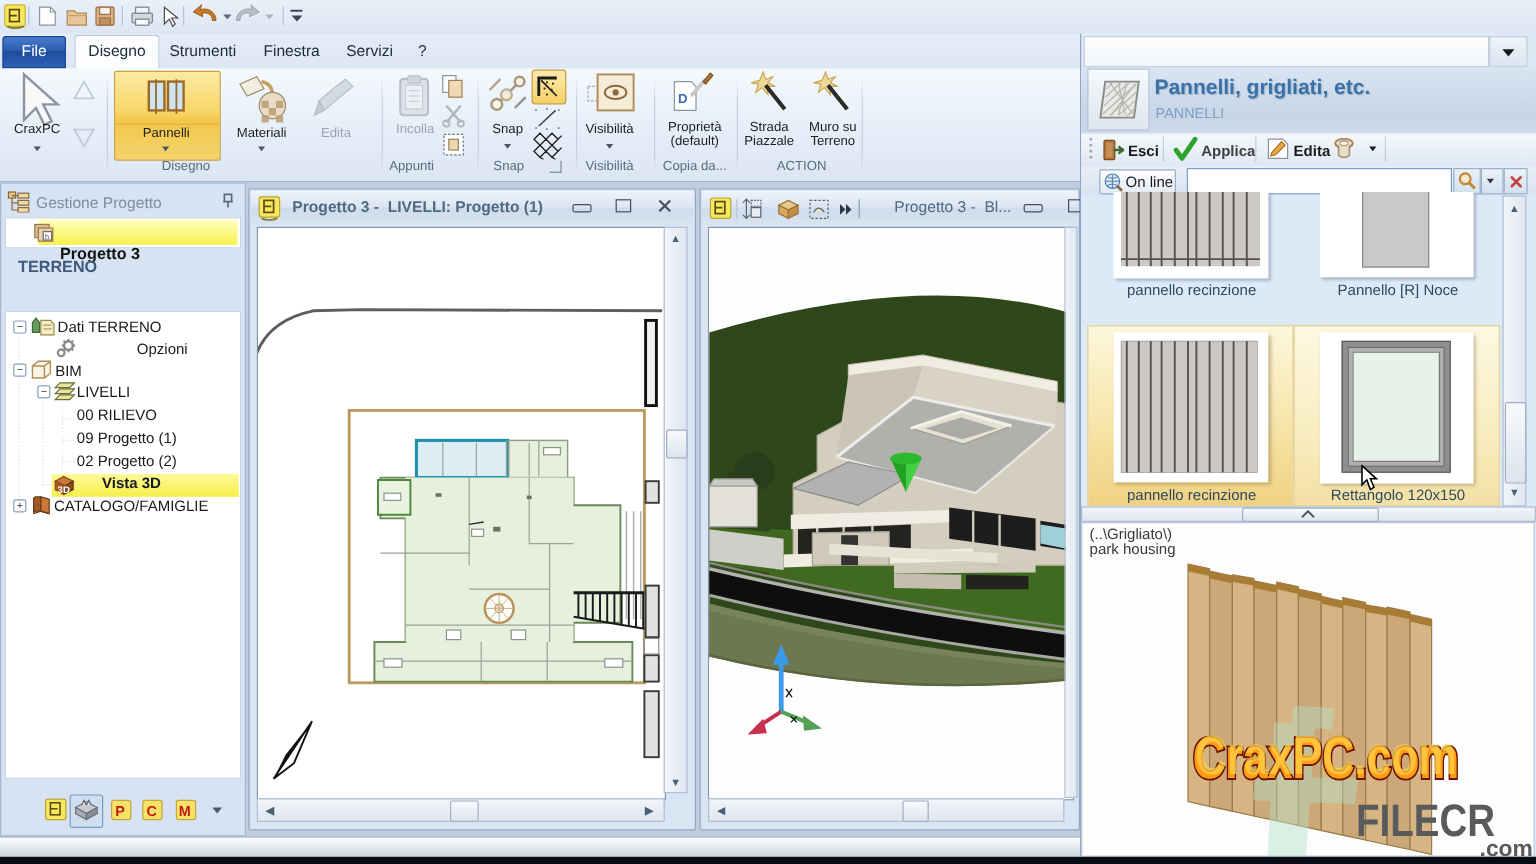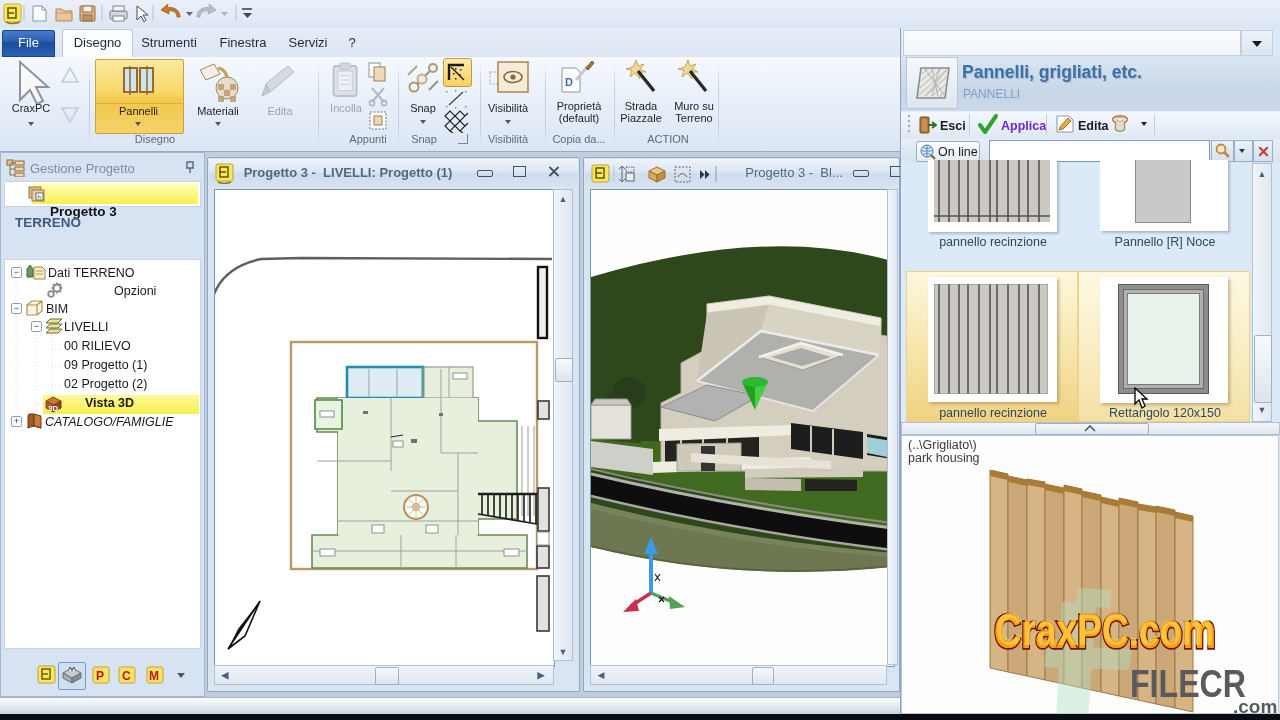--- a/index.html
+++ b/index.html
@@ -101,21 +101,21 @@
   <div class="abs rlabel dis" style="left:322px;top:102px;width:48px;">Incolla</div>
   <svg class="abs" style="left:366px;top:60px;" width="26" height="72" viewBox="0 0 26 72">
     <rect x="3" y="3" width="11" height="14" fill="#fff" stroke="#8a94a0"></rect>
     <rect x="8" y="7" width="11" height="14" fill="#f0d9b8" stroke="#a08050"></rect>
     <path d="M6 28 L18 42 M18 28 L6 42" stroke="#b0b8c2" stroke-width="2"></path>
     <circle cx="6" cy="43" r="2.6" fill="none" stroke="#b0b8c2" stroke-width="1.6"></circle>
     <circle cx="18" cy="43" r="2.6" fill="none" stroke="#b0b8c2" stroke-width="1.6"></circle>
     <rect x="4" y="52" width="16" height="17" fill="#fff" stroke="#6a7480" stroke-dasharray="2 1.5"></rect>
     <rect x="8" y="56" width="8" height="9" fill="#e8d8b8" stroke="#a08050"></rect>
   </svg>
-  <div class="abs glabel" style="left:335px;width:66px;">Appunti</div>
+  <div class="abs glabel" style="left:310px;width:66px;">Appunti</div>
   <div class="abs gsep" style="left:398px;"></div>
 
   <svg class="abs" style="left:406px;top:62px;" width="34" height="32" viewBox="0 0 34 32">
     <line x1="9" y1="24" x2="27" y2="6" stroke="#9a9488" stroke-width="2"></line>
     <circle cx="16" cy="17" r="4.5" fill="#f2ecdc" stroke="#c0b090" stroke-width="2"></circle>
     <circle cx="8" cy="25" r="4.5" fill="#f8f4ea" stroke="#a89878" stroke-width="2"></circle>
     <circle cx="27" cy="6" r="4" fill="#f8f4ea" stroke="#a89878" stroke-width="2"></circle>
     <line x1="2" y1="13" x2="11" y2="4" stroke="#b0a488" stroke-width="2"></line>
     <line x1="23" y1="28" x2="32" y2="19" stroke="#9a9488" stroke-width="2"></line>
   </svg>
@@ -269,21 +269,21 @@
     <path d="M17 6 L17 13 L9 17 L10 10 Z" fill="#8a4820" stroke="#6a3a18"></path>
     <text x="4" y="16" font-size="8" font-weight="bold" fill="#fff">3D</text>
   </svg>
   <div class="abs trow" style="left:64px;top:396px;font-weight:bold;margin-left:21px;">Vista 3D</div>
   <div class="abs tbox" style="left:11px;top:416px;">+</div>
   <svg class="abs" style="left:26px;top:413px;" width="18" height="16" viewBox="0 0 18 16">
     <path d="M2 3 Q2 1 4 1 L8 1 L8 13 L4 13 Q2 13 2 15 Z" fill="#a05a28" stroke="#6a3a18"></path>
     <path d="M8 1 L15 3 L15 15 L8 13 Z" fill="#c87838" stroke="#6a3a18"></path>
     <path d="M2 15 L8 13 L15 15" fill="none" stroke="#6a3a18"></path>
   </svg>
-  <div class="abs trow" style="left:45px;top:415px;font-style:italic;">CATALOGO/FAMIGLIE</div>
+  <div class="abs trow" style="left:45px;top:415px;">CATALOGO/FAMIGLIE</div>
 
   <div class="abs" style="left:58px;top:662px;width:26px;height:26px;background:#cfdff0;border:1px solid #7a9cc0;border-radius:2px;"></div>
   <svg class="abs" style="left:37px;top:665px;" width="150" height="22" viewBox="0 0 150 22">
     <rect x="1" y="1" width="17" height="17" rx="2" fill="#f7e75a" stroke="#b8a43a"></rect>
     <rect x="5" y="4" width="8" height="10" fill="none" stroke="#5a4a10" stroke-width="1.3"></rect>
     <line x1="5" y1="9" x2="11" y2="9" stroke="#5a4a10" stroke-width="1.3"></line>
     <g>
       <path d="M26 8 L35 3 L44 8 L35 13 Z" fill="#c8ccd2" stroke="#6a7078"></path>
       <path d="M26 8 L26 13 L35 18 L35 13 Z" fill="#a8aeb6" stroke="#6a7078"></path>
       <path d="M44 8 L44 13 L35 18 L35 13 Z" fill="#888e96" stroke="#6a7078"></path>
@@ -541,21 +541,21 @@
   <svg class="abs" style="left:917px;top:115px;" width="20" height="20" viewBox="0 0 20 20">
     <rect x="3" y="2" width="9" height="16" rx="1" fill="#b07840" stroke="#7a4a1a"></rect>
     <rect x="5" y="4" width="5" height="12" fill="#c89058"></rect>
     <path d="M11 10 L19 10 M15 7 L19 10 L15 13" stroke="#3a6a2a" stroke-width="2" fill="none"></path>
   </svg>
   <div class="abs" style="left:940px;top:119px;font-size:12.5px;font-weight:bold;color:#1a1a1a;">Esci</div>
   <div class="abs" style="left:969px;top:114px;width:1px;height:21px;background:#c0cedd;"></div>
   <svg class="abs" style="left:977px;top:113px;" width="22" height="23" viewBox="0 0 22 23">
     <path d="M3 12 L8 19 L19 3" fill="none" stroke="#2ca42c" stroke-width="4" stroke-linecap="round" stroke-linejoin="round"></path>
   </svg>
-  <div class="abs" style="left:1001px;top:119px;font-size:12.5px;font-weight:bold;color:#6d28d9;">Applica</div>
+  <div class="abs" style="left:1001px;top:119px;font-size:12.5px;font-weight:bold;color:#404040;">Applica</div>
   <div class="abs" style="left:1046px;top:114px;width:1px;height:21px;background:#c0cedd;"></div>
   <svg class="abs" style="left:1054px;top:113px;" width="22" height="22" viewBox="0 0 22 22">
     <path d="M3 3 L15 3 L19 7 L19 19 L3 19 Z" fill="#fff" stroke="#8a94a0"></path>
     <path d="M6 14 L14 5 L17 8 L9 16 L5 17 Z" fill="#e8a840" stroke="#a87020"></path>
   </svg>
   <div class="abs" style="left:1078px;top:119px;font-size:12.5px;font-weight:bold;color:#1a1a1a;">Edita</div>
   <svg class="abs" style="left:1110px;top:114px;" width="20" height="20" viewBox="0 0 22 22">
     <ellipse cx="11" cy="6" rx="8" ry="4" fill="none" stroke="#b08858" stroke-width="2"></ellipse>
     <path d="M6 8 L6 17 Q11 21 16 17 L16 8" fill="#e8dcc8" stroke="#a09078" stroke-width="1.5"></path>
     <ellipse cx="11" cy="6" rx="4" ry="2" fill="#fff" stroke="#b08858"></ellipse>

